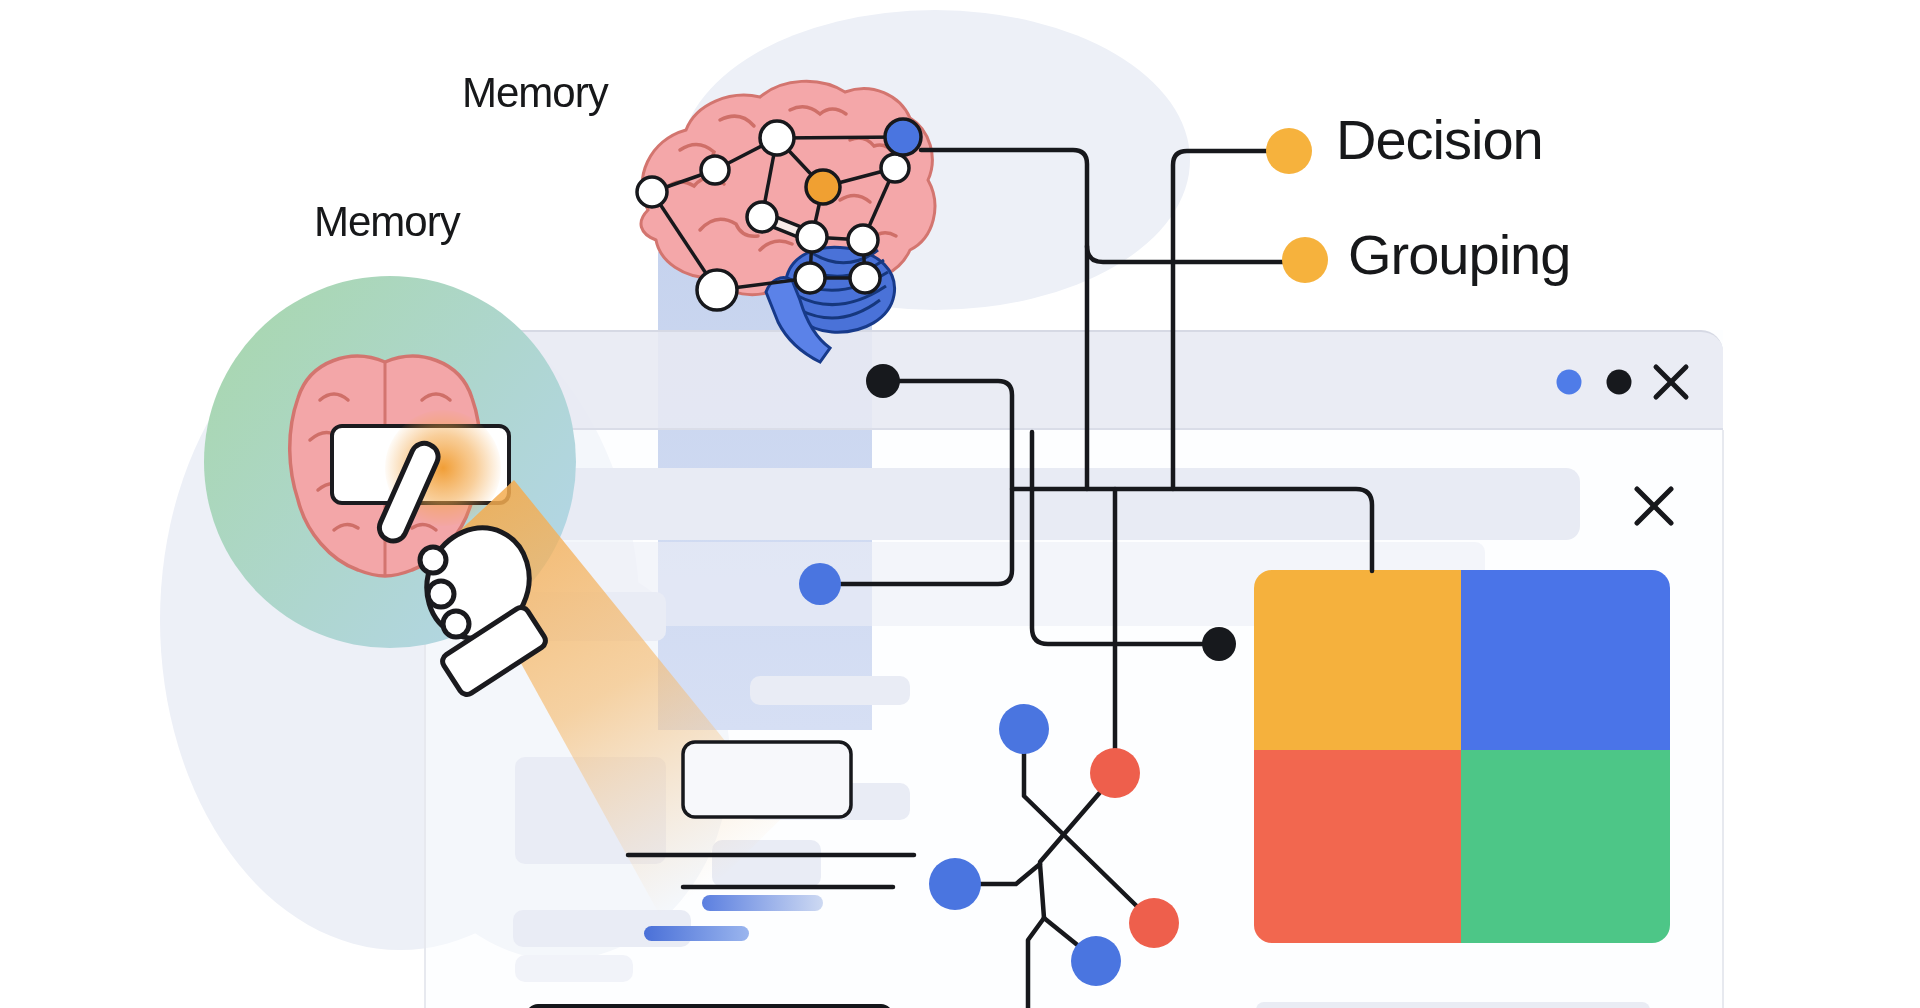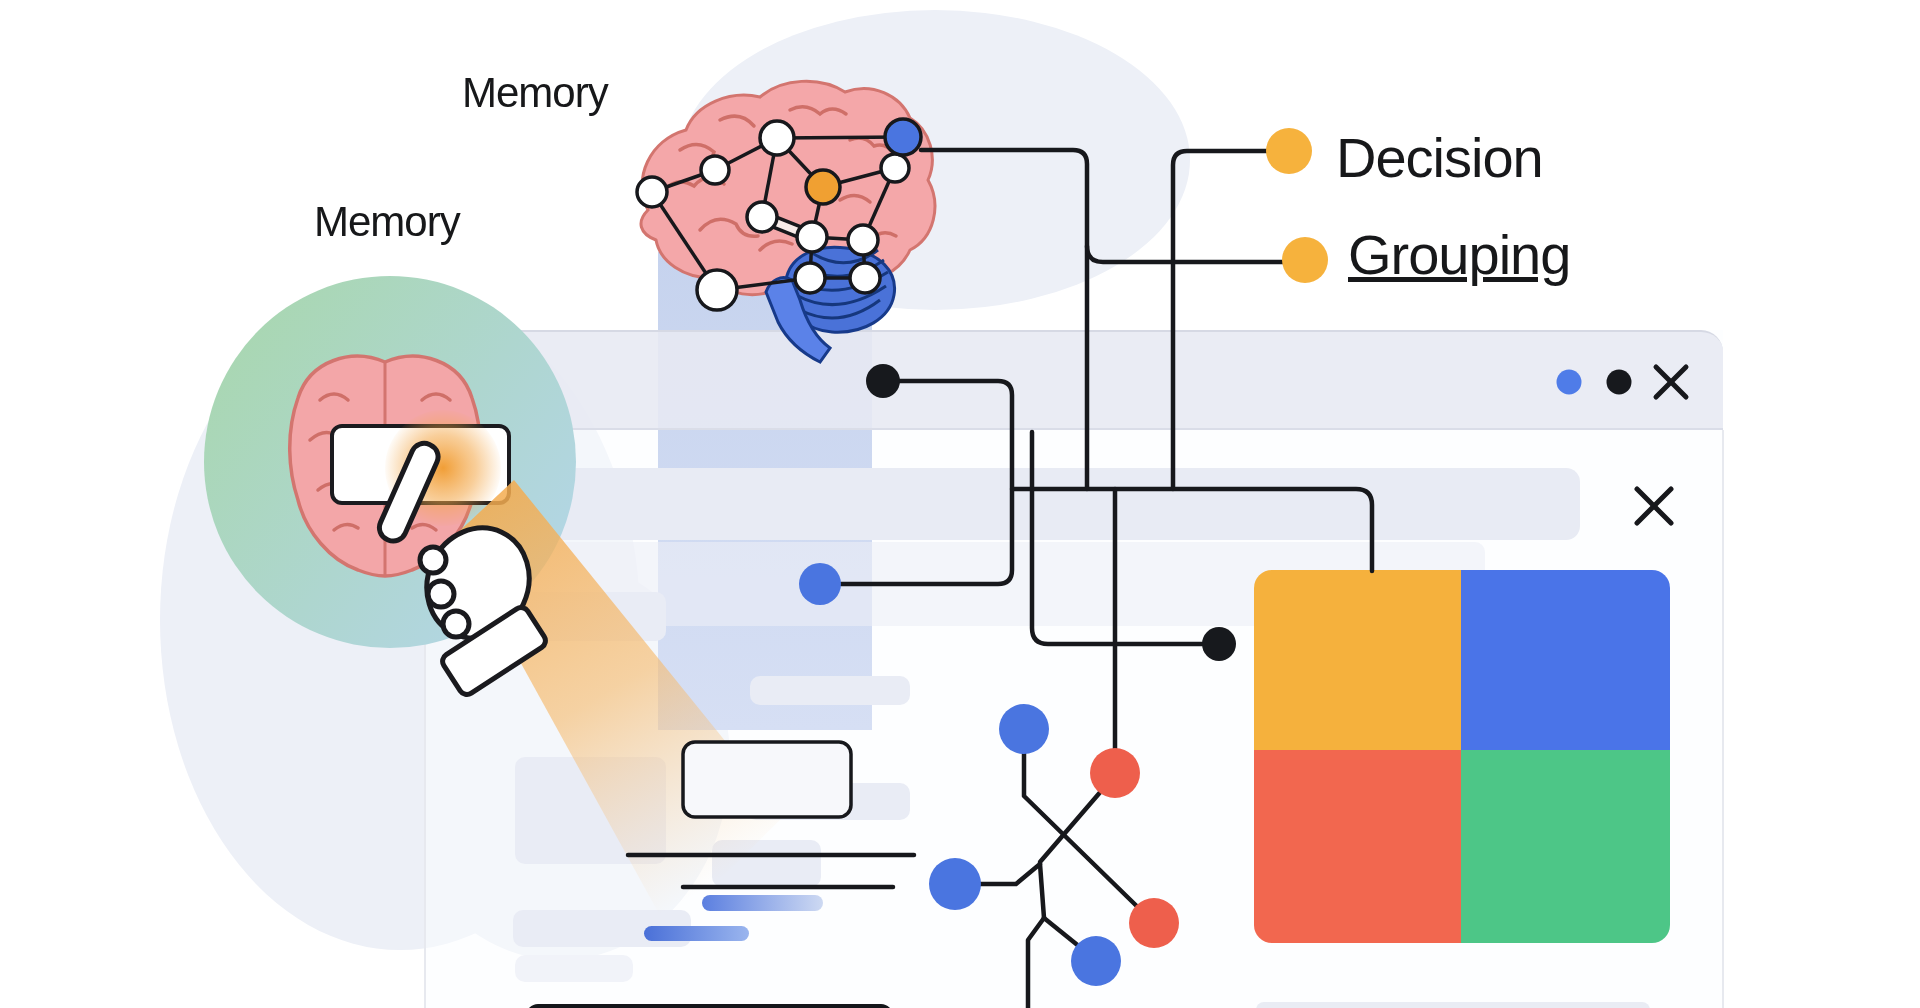--- a/index.html
+++ b/index.html
@@ -228,14 +228,14 @@
     </g>
     <g stroke="#17181c" stroke-width="5" stroke-linecap="round">
       <path d="M1637,489 L1671,523"></path>
         <path d="M1671,489 L1637,523"></path>
     </g>
   </g>
 </svg>
 
 <div class="label big" style="left:462px;top:72px;">Memory</div>
 <div class="label big" style="left:314px;top:201px;">Memory</div>
-<div class="label small" style="left:1336px;top:130px;">Decision</div>
-<div class="label small" style="left:1348px;top:227px;text-decoration:underline;">Grouping</div>
+<div class="label small" style="left:1336px;top:112px;">Decision</div>
+<div class="label small" style="left:1348px;top:227px;">Grouping</div>
 
 </body></html>

